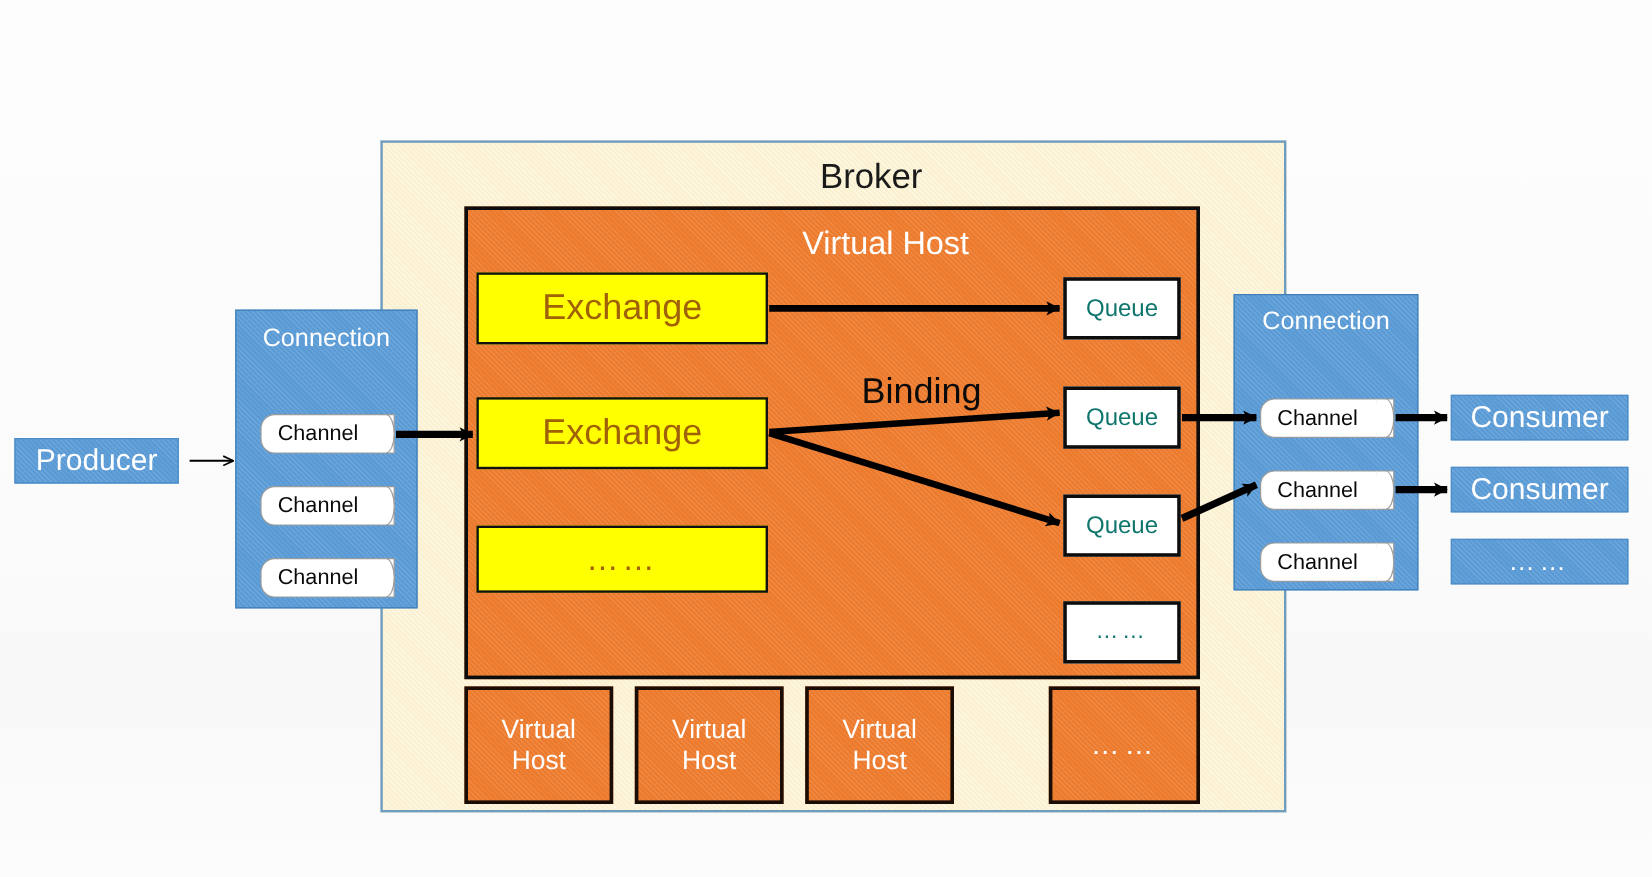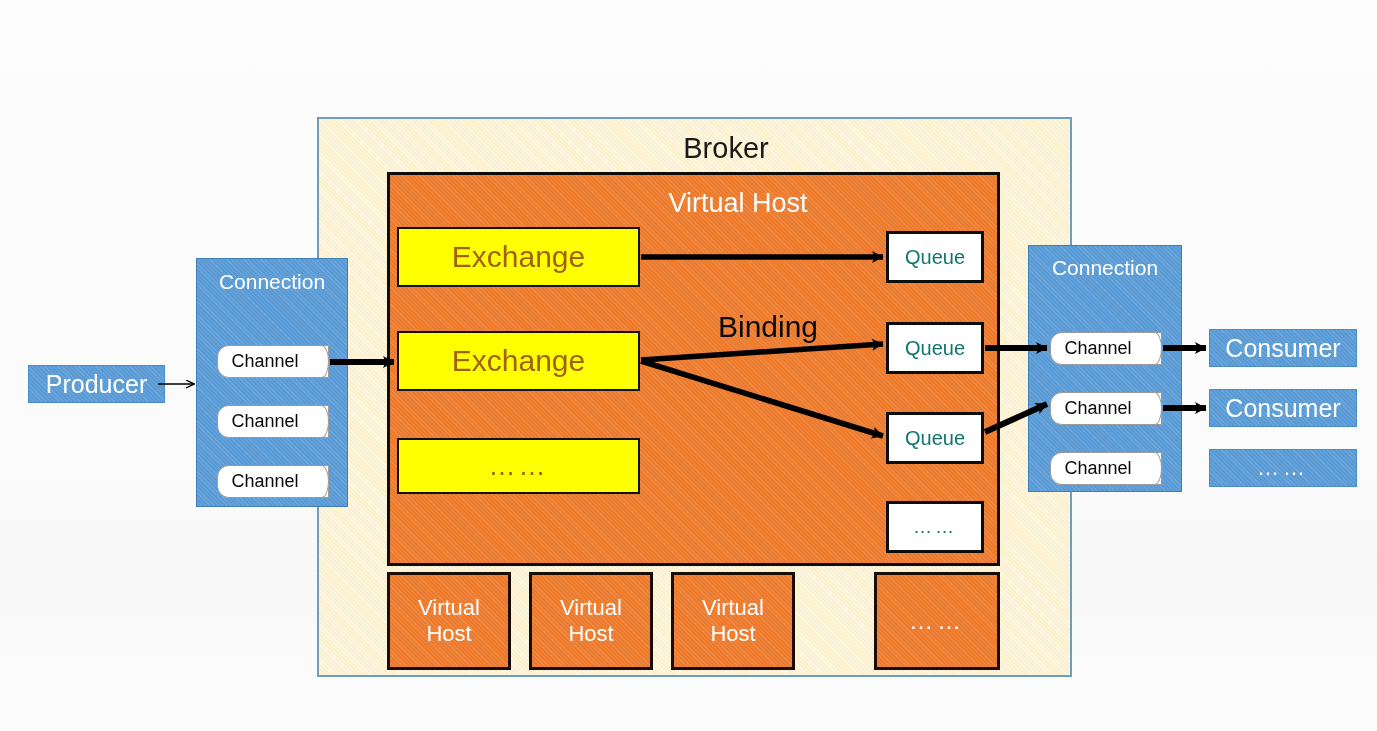--- a/index.html
+++ b/index.html
@@ -188,21 +188,21 @@
 
   <div class="txt vhost-small" style="left:671px; top:572px; width:124px; height:98px;">
     <span>Virtual</span>
     <span>Host</span>
   </div>
 
   <div class="txt vhost-small dots" style="left:874px; top:572px; width:126px; height:98px;">
     <span>……</span>
   </div>
 
-  <div class="txt endpoint" style="left:28px; top:365px; width:137px; height:38px;">Producer</div>
+  <div class="txt endpoint" style="left:12px; top:365px; width:137px; height:38px;">Producer</div>
 
   <div class="box connection" style="left:196px; top:258px; width:152px; height:249px;"></div>
 
   <div class="txt connection-title" style="left:196px; top:268px; width:152px; height:28px;">Connection</div>
 
   <div class="channel" style="left:217px; top:345px; width:112px; height:33px;">
     <div class="cyl-body"></div>
     <div class="cyl-cap"></div>
     <div class="cyl-label">Channel</div>
   </div>

